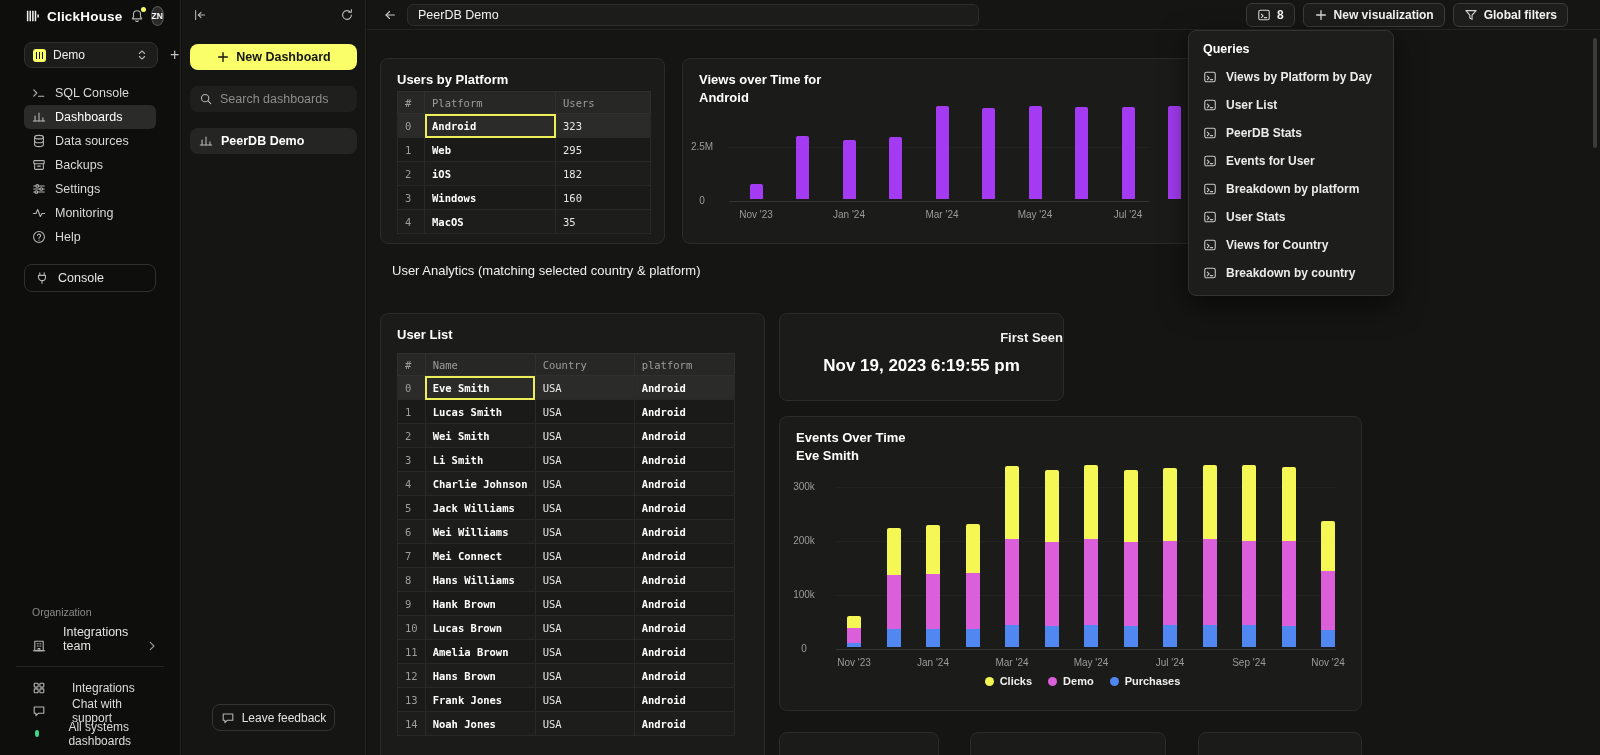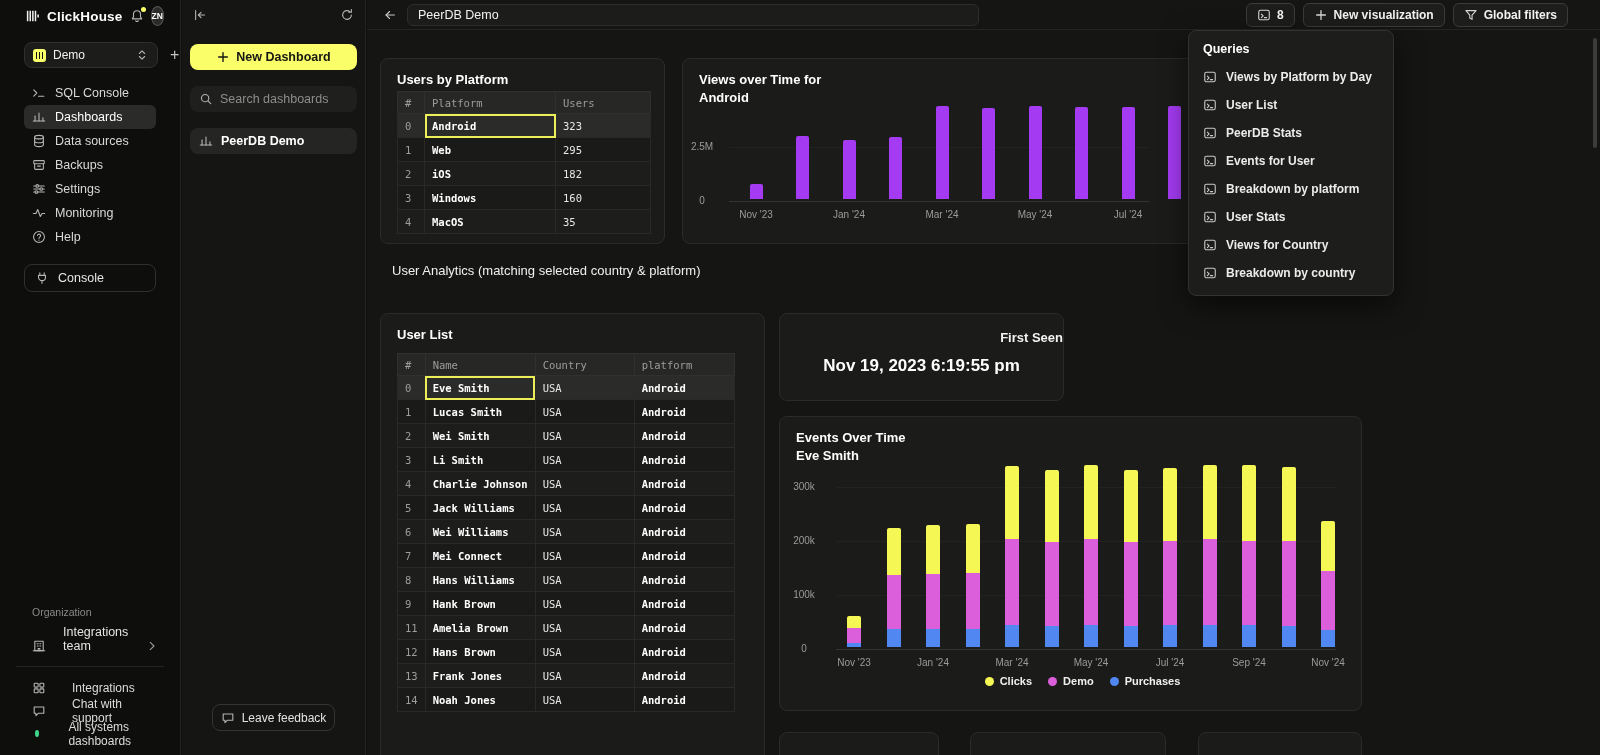--- a/index.html
+++ b/index.html
@@ -533,20 +533,26 @@
               <td>USA</td>
               <td class="bold">Android</td>
             </tr>
             <tr>
               <td class="c0">9</td>
               <td class="bold">Hank Brown</td>
               <td>USA</td>
               <td class="bold">Android</td>
             </tr>
             <tr>
+              <td class="c0">10</td>
+              <td class="bold">Lucas Brown</td>
+              <td>USA</td>
+              <td class="bold">Android</td>
+            </tr>
+            <tr>
               <td class="c0">11</td>
               <td class="bold">Amelia Brown</td>
               <td>USA</td>
               <td class="bold">Android</td>
             </tr>
             <tr>
               <td class="c0">12</td>
               <td class="bold">Hans Brown</td>
               <td>USA</td>
               <td class="bold">Android</td>

